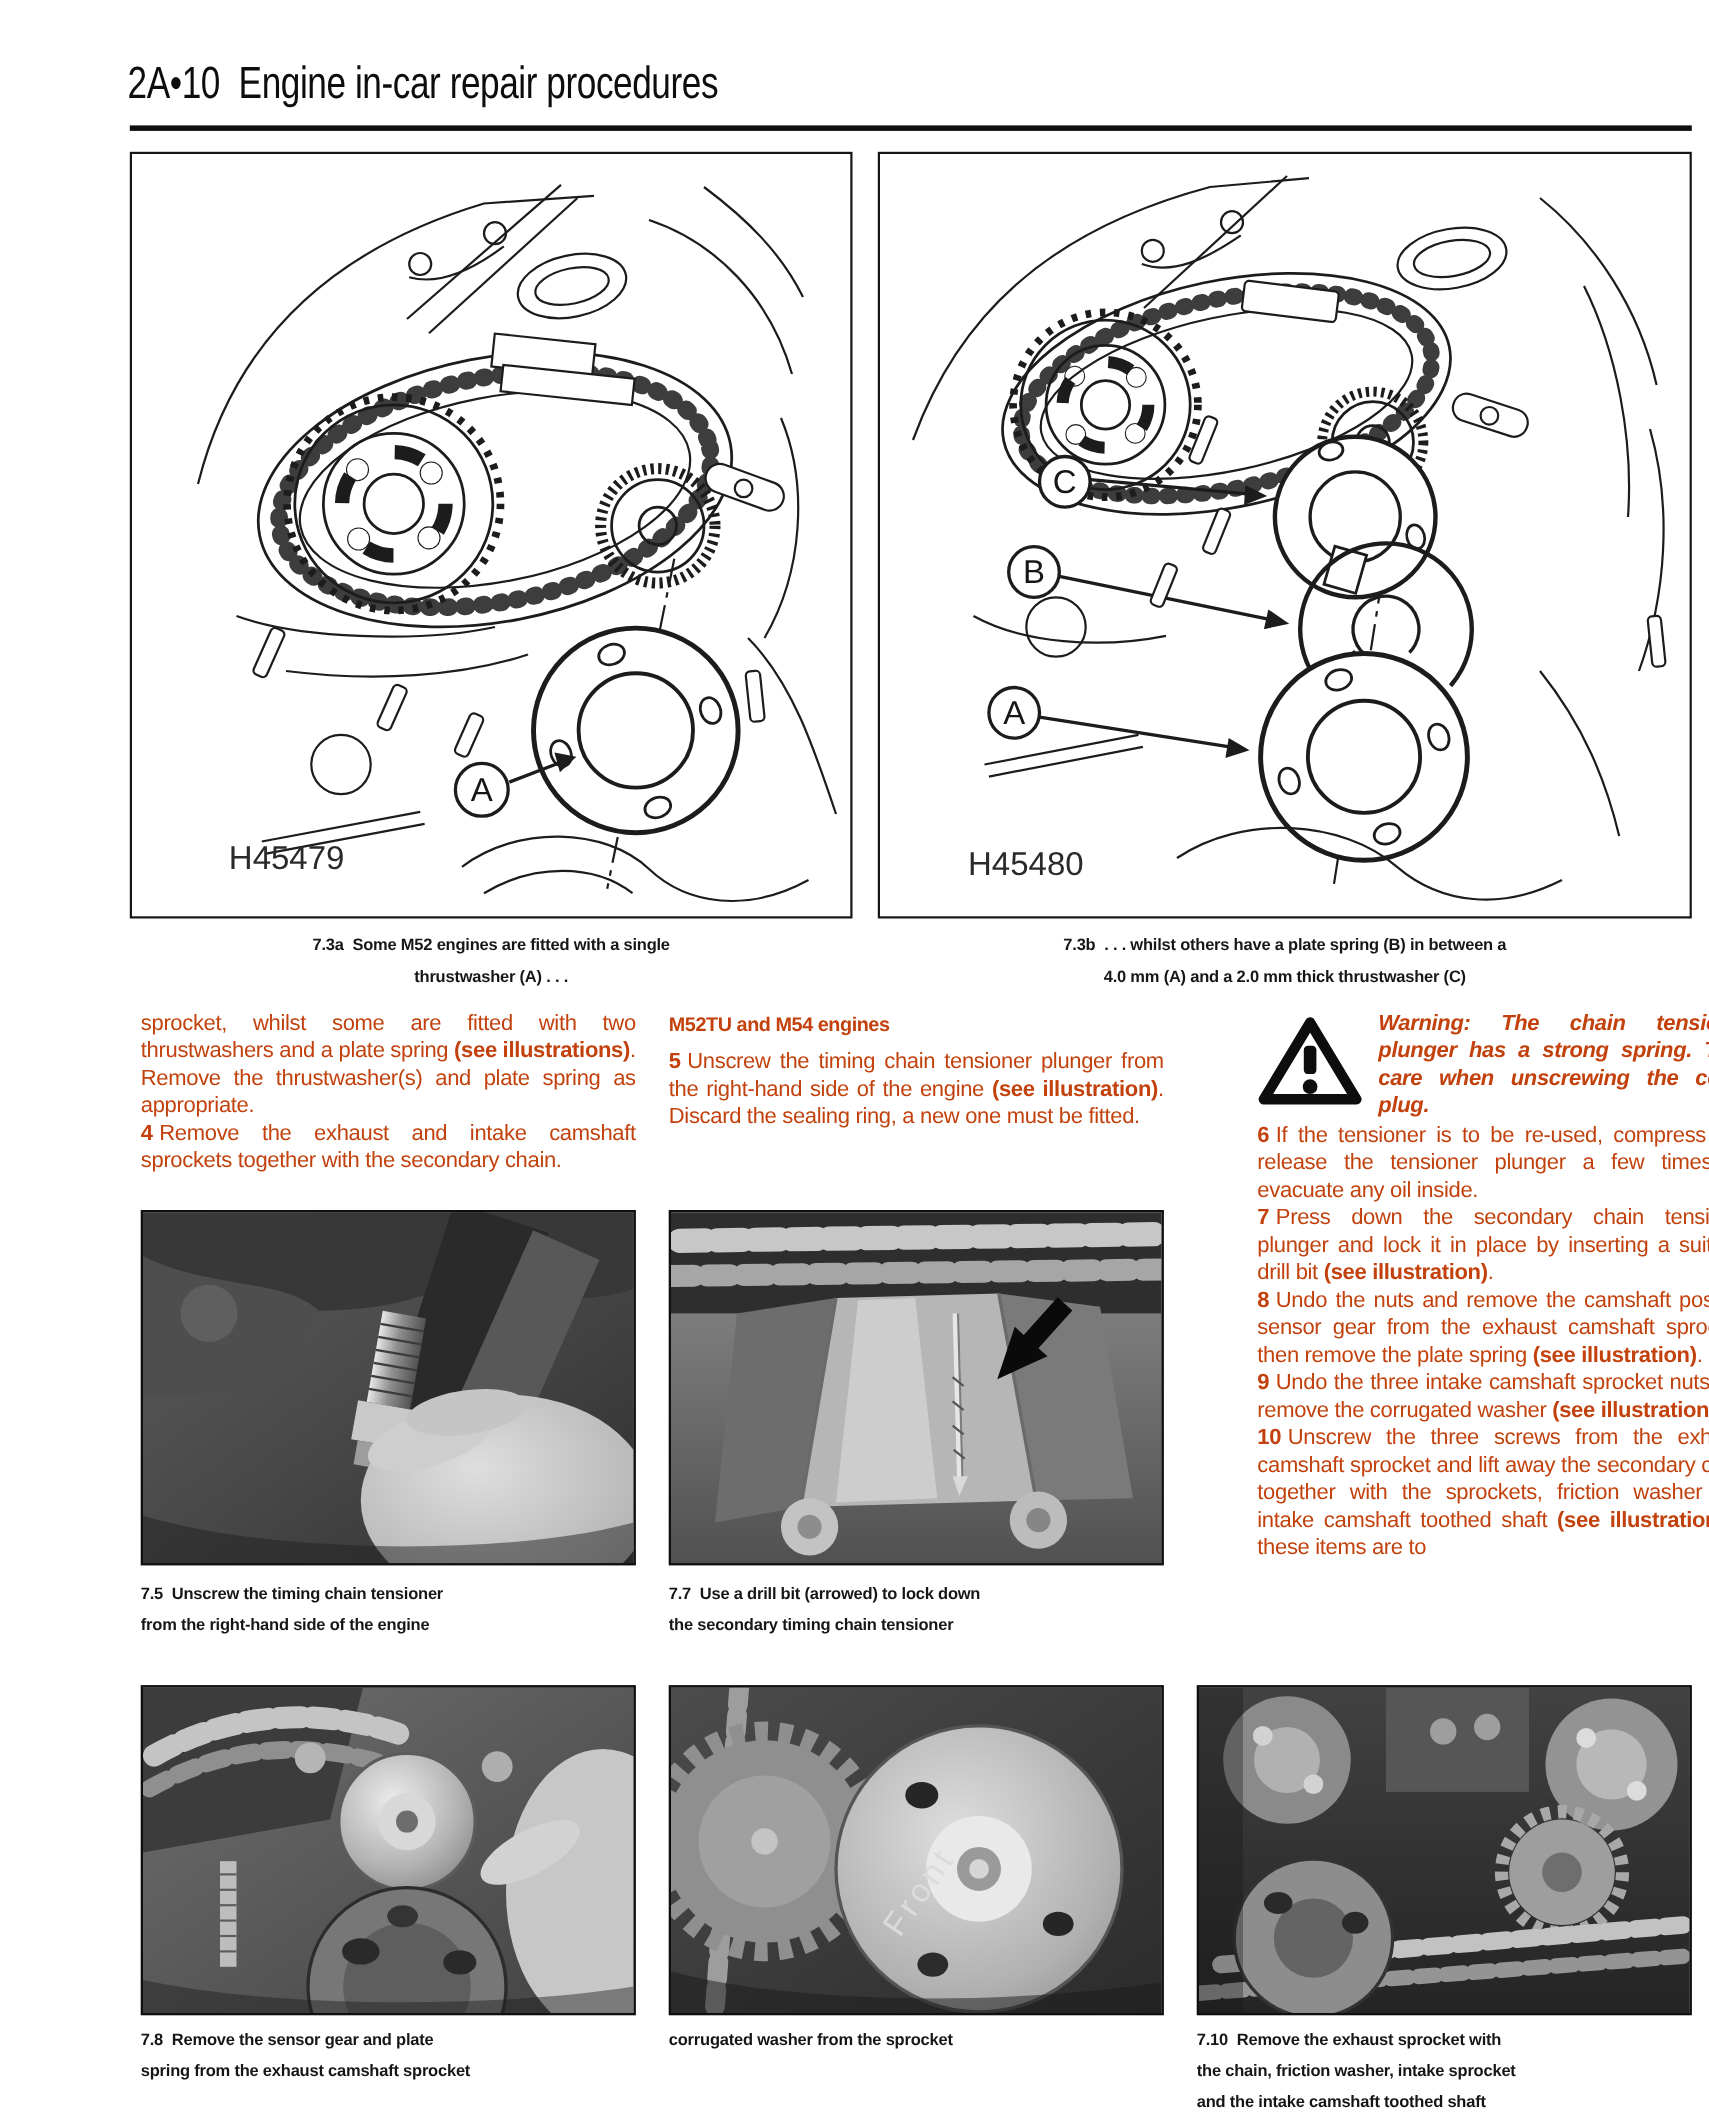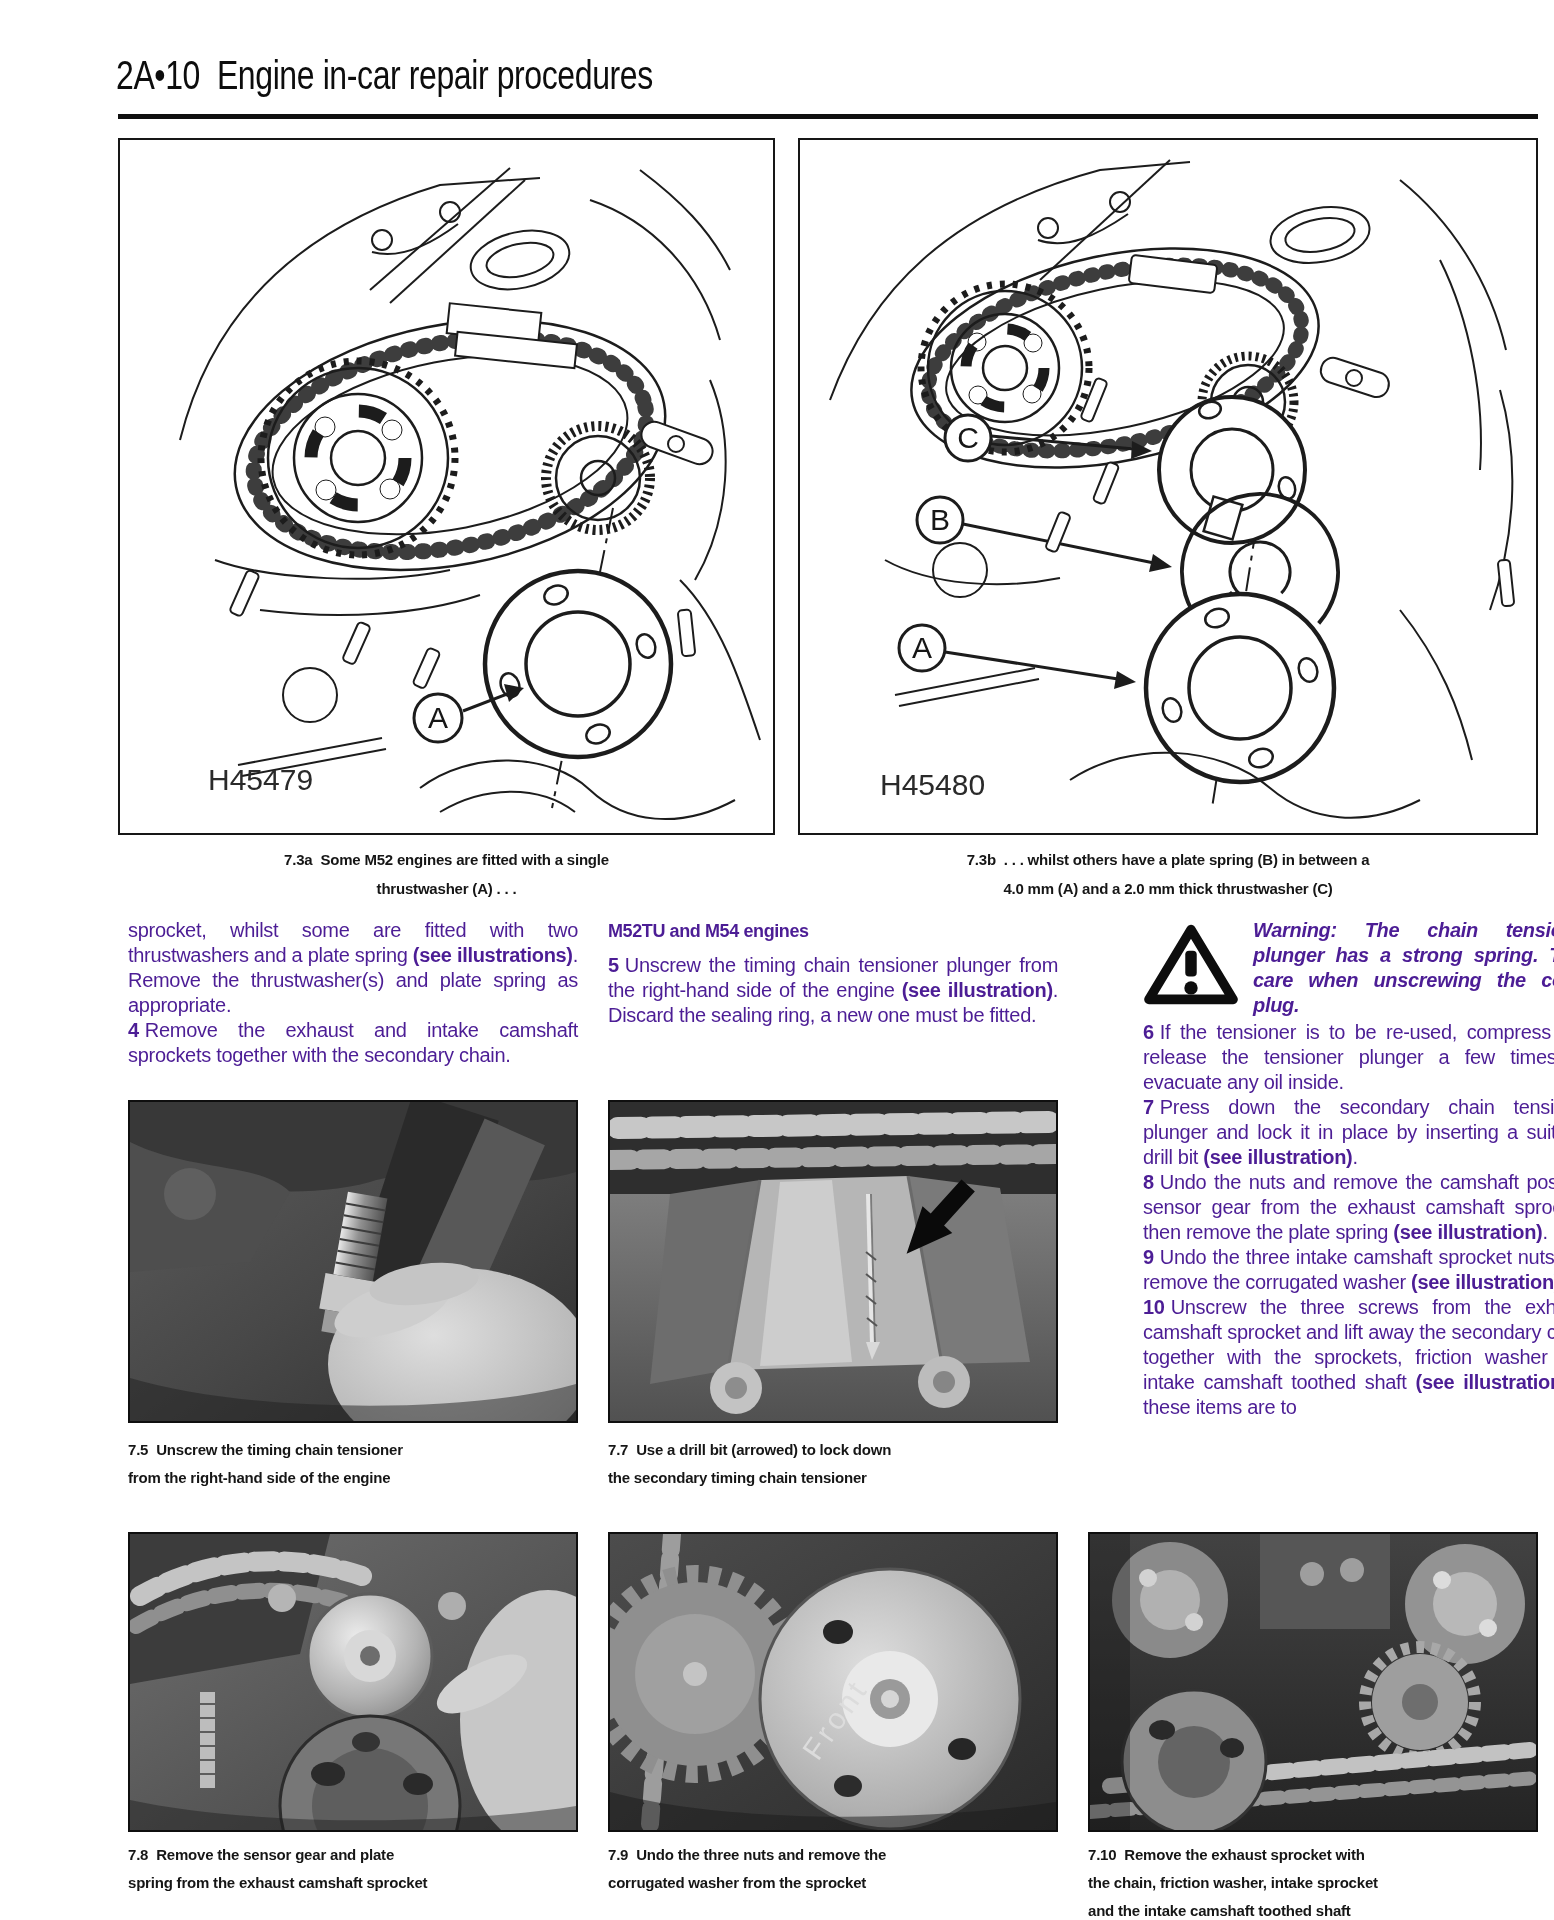--- a/index.html
+++ b/index.html
@@ -26,21 +26,21 @@
   .figletter { font-size:30px; fill:#161616; }
   .figref { font-size:30px; fill:#2a2a2a; }
 
   .figcap { position:absolute; top:845px; text-align:center; }
   #capA { left:118px; width:657px; }
   #capB { left:798px; width:740px; }
   .capline { font-weight:bold; font-size:15px; line-height:29px; white-space:nowrap; letter-spacing:-0.2px; }
 
   .col {
     position:absolute; top:918px; width:450px; font-size:20px; line-height:25px;
-    text-align:justify; letter-spacing:-0.3px; color:#4c1d95;
+    text-align:justify; letter-spacing:-0.3px; color:#c2410c;
   }
   #col1 { left:128px; } #col2 { left:608px; } #col3 { left:1119px;margin-left:24px; }
   .col p { margin:0; }
   .n { font-weight:bold; margin-right:6px; }
   .subhead { font-weight:bold; font-size:18px; line-height:27px; letter-spacing:-0.4px; text-align:left; margin:0 0 8px 0; }
 
   .warnrow { display:flex; margin:0 0 2px 0; }
   .warn-icon { flex:0 0 100px; width:100px; padding:4px 10px 0 0; box-sizing:content-box; }
   .warn-icon svg { width:96px; height:86px; display:block; }
   .warn-text { flex:1; font-weight:bold; font-style:italic; text-align:justify; }
@@ -483,21 +483,20 @@
       <ellipse cx="142" cy="214" rx="12" ry="10" fill="#2a2a2a"></ellipse>
       <path d="M0 0 H40 V296 H0 Z" fill="#161616" opacity=".35"></path>
     </svg>
   </div>
 
   <div class="photocap" id="cap78">
     <div class="capline">7.8&nbsp; Remove the sensor gear and plate</div>
     <div class="capline">spring from the exhaust camshaft sprocket</div>
   </div>
   <div class="photocap" id="cap79">
-    <div class="capline">7.9&nbsp; Undo the three nuts and remove the</div>
     <div class="capline">corrugated washer from the sprocket</div>
   </div>
   <div class="photocap" id="cap710">
     <div class="capline">7.10&nbsp; Remove the exhaust sprocket with</div>
     <div class="capline">the chain, friction washer, intake sprocket</div>
     <div class="capline">and the intake camshaft toothed shaft</div>
   </div>
 
 </div>
 

